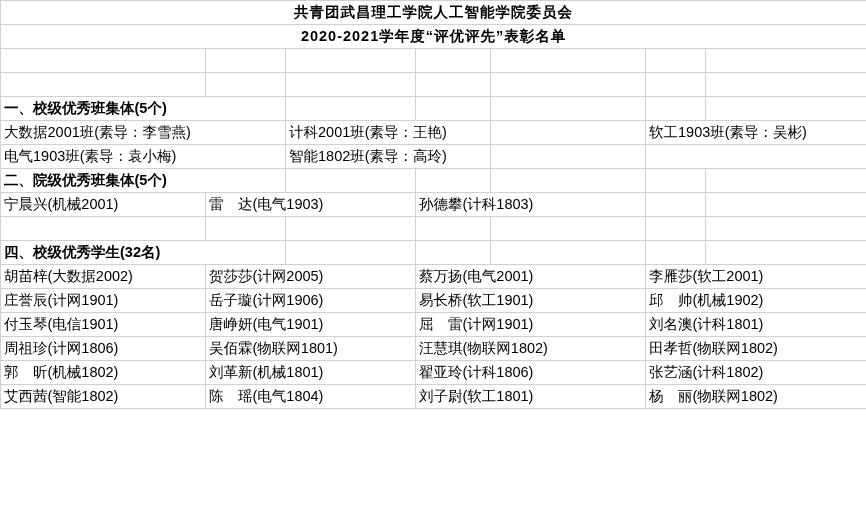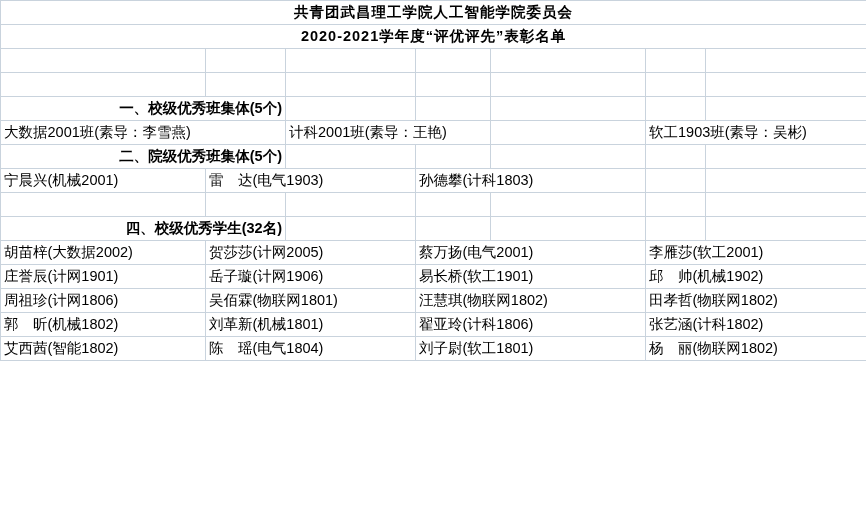--- a/index.html
+++ b/index.html
@@ -43,21 +43,20 @@
     letter-spacing: 1px;
     height: 30px;
     line-height: 28px;
   }
   td.blank {
     height: 23px;
   }
   td.section {
     font-weight: bold;
     font-size: 15px;
-    text-align: right;
   }
   td.name {
     font-size: 14.5px;
   }
   .spacer-row td { height: 18px; }
 </style>
 </head>
 <body>
 
 <div id="sheet">
@@ -107,20 +106,26 @@
         <td></td>
         <td></td>
         <td></td>
       </tr>
       <tr>
         <td class="name" colspan="2">大数据2001班(素导：李雪燕)</td>
         <td class="name" colspan="2">计科2001班(素导：王艳)</td>
         <td></td>
         <td class="name" colspan="2">软工1903班(素导：吴彬)</td>
       </tr>
+      <tr>
+        <td class="name" colspan="2">电气1903班(素导：袁小梅)</td>
+        <td class="name" colspan="2">智能1802班(素导：高玲)</td>
+        <td></td>
+        <td class="name" colspan="2"></td>
+      </tr>
 
       <tr>
         <td class="section" colspan="2">二、院级优秀班集体(5个)</td>
         <td></td>
         <td></td>
         <td></td>
         <td></td>
         <td></td>
       </tr>
 
@@ -157,20 +162,26 @@
         <td class="name" colspan="2">蔡万扬(电气2001)</td>
         <td class="name" colspan="2">李雁莎(软工2001)</td>
       </tr>
       <tr>
         <td class="name">庄誉辰(计网1901)</td>
         <td class="name" colspan="2">岳子璇(计网1906)</td>
         <td class="name" colspan="2">易长桥(软工1901)</td>
         <td class="name" colspan="2">邱　帅(机械1902)</td>
       </tr>
       <tr>
+        <td class="name">付玉琴(电信1901)</td>
+        <td class="name" colspan="2">唐峥妍(电气1901)</td>
+        <td class="name" colspan="2">屈　雷(计网1901)</td>
+        <td class="name" colspan="2">刘名澳(计科1801)</td>
+      </tr>
+      <tr>
         <td class="name">周祖珍(计网1806)</td>
         <td class="name" colspan="2">吴佰霖(物联网1801)</td>
         <td class="name" colspan="2">汪慧琪(物联网1802)</td>
         <td class="name" colspan="2">田孝哲(物联网1802)</td>
       </tr>
       <tr>
         <td class="name">郭　昕(机械1802)</td>
         <td class="name" colspan="2">刘革新(机械1801)</td>
         <td class="name" colspan="2">翟亚玲(计科1806)</td>
         <td class="name" colspan="2">张艺涵(计科1802)</td>

